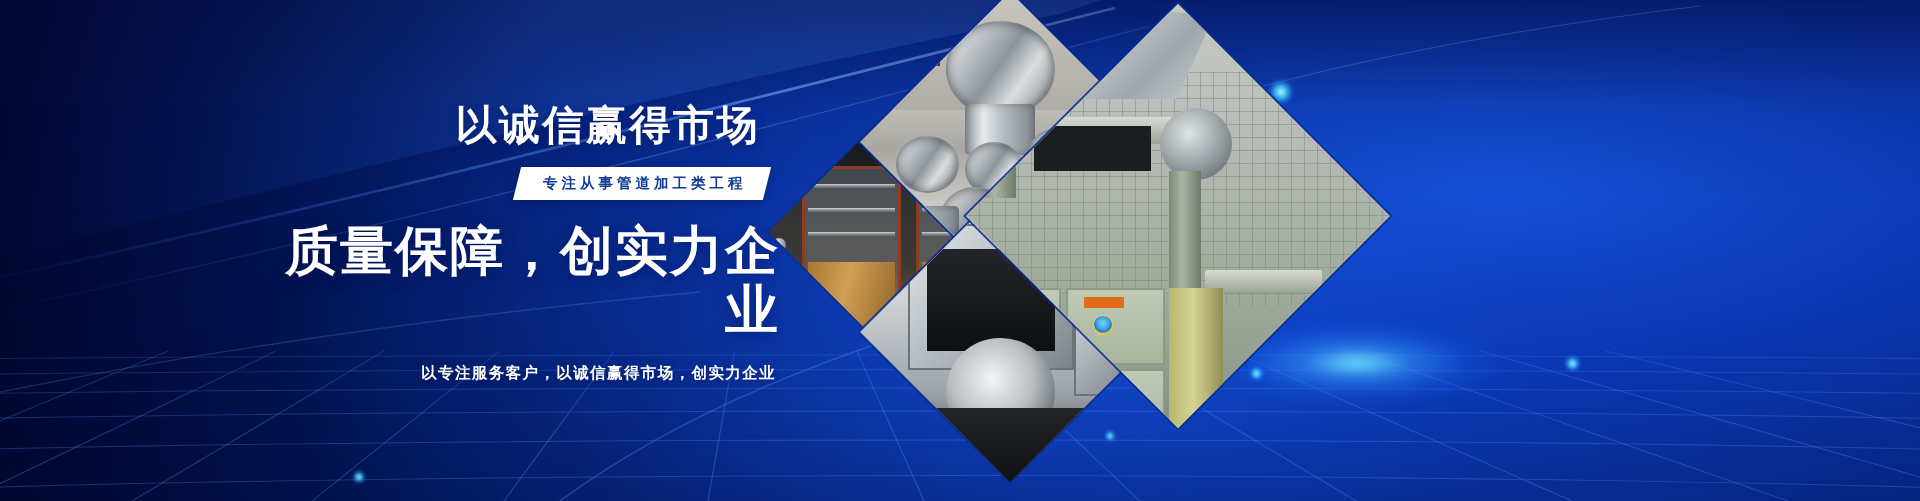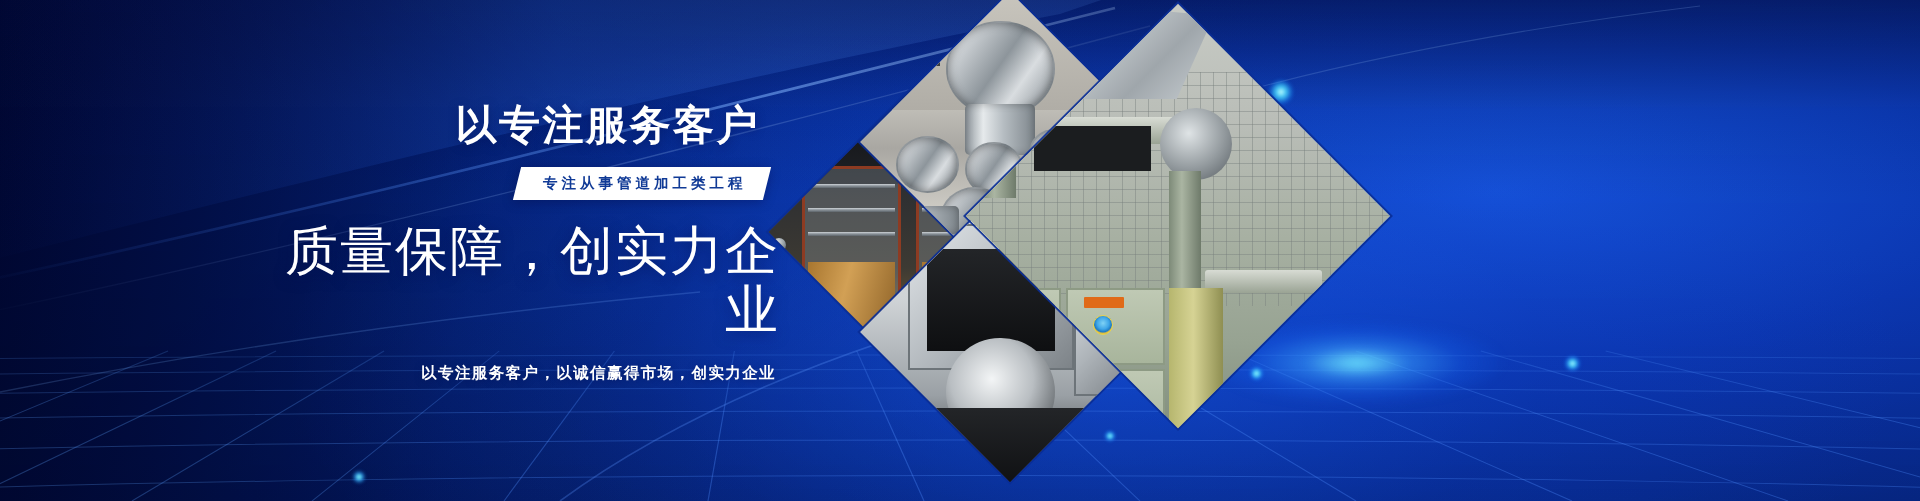--- a/index.html
+++ b/index.html
@@ -102,21 +102,21 @@
     letter-spacing:4px;
     padding:7px 20px 7px 26px;
     transform:skewX(-14deg);
     box-shadow:0 2px 10px rgba(0,10,60,0.35);
     white-space:nowrap;
   }
   .badge span{display:inline-block; transform:skewX(14deg);}
   .headline{
     font-size:53px;
     line-height:1.1;
-    font-weight:400;
+    font-weight:700;
     color:#ffffff;
     letter-spacing:2px;
     margin:0 0 24px 0;
     text-shadow:0 3px 14px rgba(0,15,80,0.55);
   }
   .tagline{
     font-size:15.5px;
     font-weight:700;
     color:#ffffff;
     letter-spacing:1.4px;
@@ -362,21 +362,21 @@
         <div class="emblem" style="left:31%; top:72%; width:20px; height:20px;"></div>
         <div class="emblem" style="left:8%;  top:90%; width:20px; height:20px;"></div>
         <div class="emblem" style="left:31%; top:90%; width:20px; height:20px;"></div>
         <div class="duct-v" style="left:48%; top:66%; width:12%; height:34%; background:linear-gradient(to right,#b6b66e,#d6d394 45%,#8f8f52);"></div>
       </div>
     </div>
 
   </div>
 
   <div class="copy">
-    <h1 class="company-name">以专注服务客户</h1>
+    <h1 class="company-name">以诚信赢得市场</h1>
 
     <div class="badge-row">
       <div class="badge">
         <span>专注从事管道加工类工程</span>
       </div>
     </div>
 
     <h2 class="headline">质量保障，创实力企业</h2>
 
     <p class="tagline">以专注服务客户，以诚信赢得市场，创实力企业</p>

